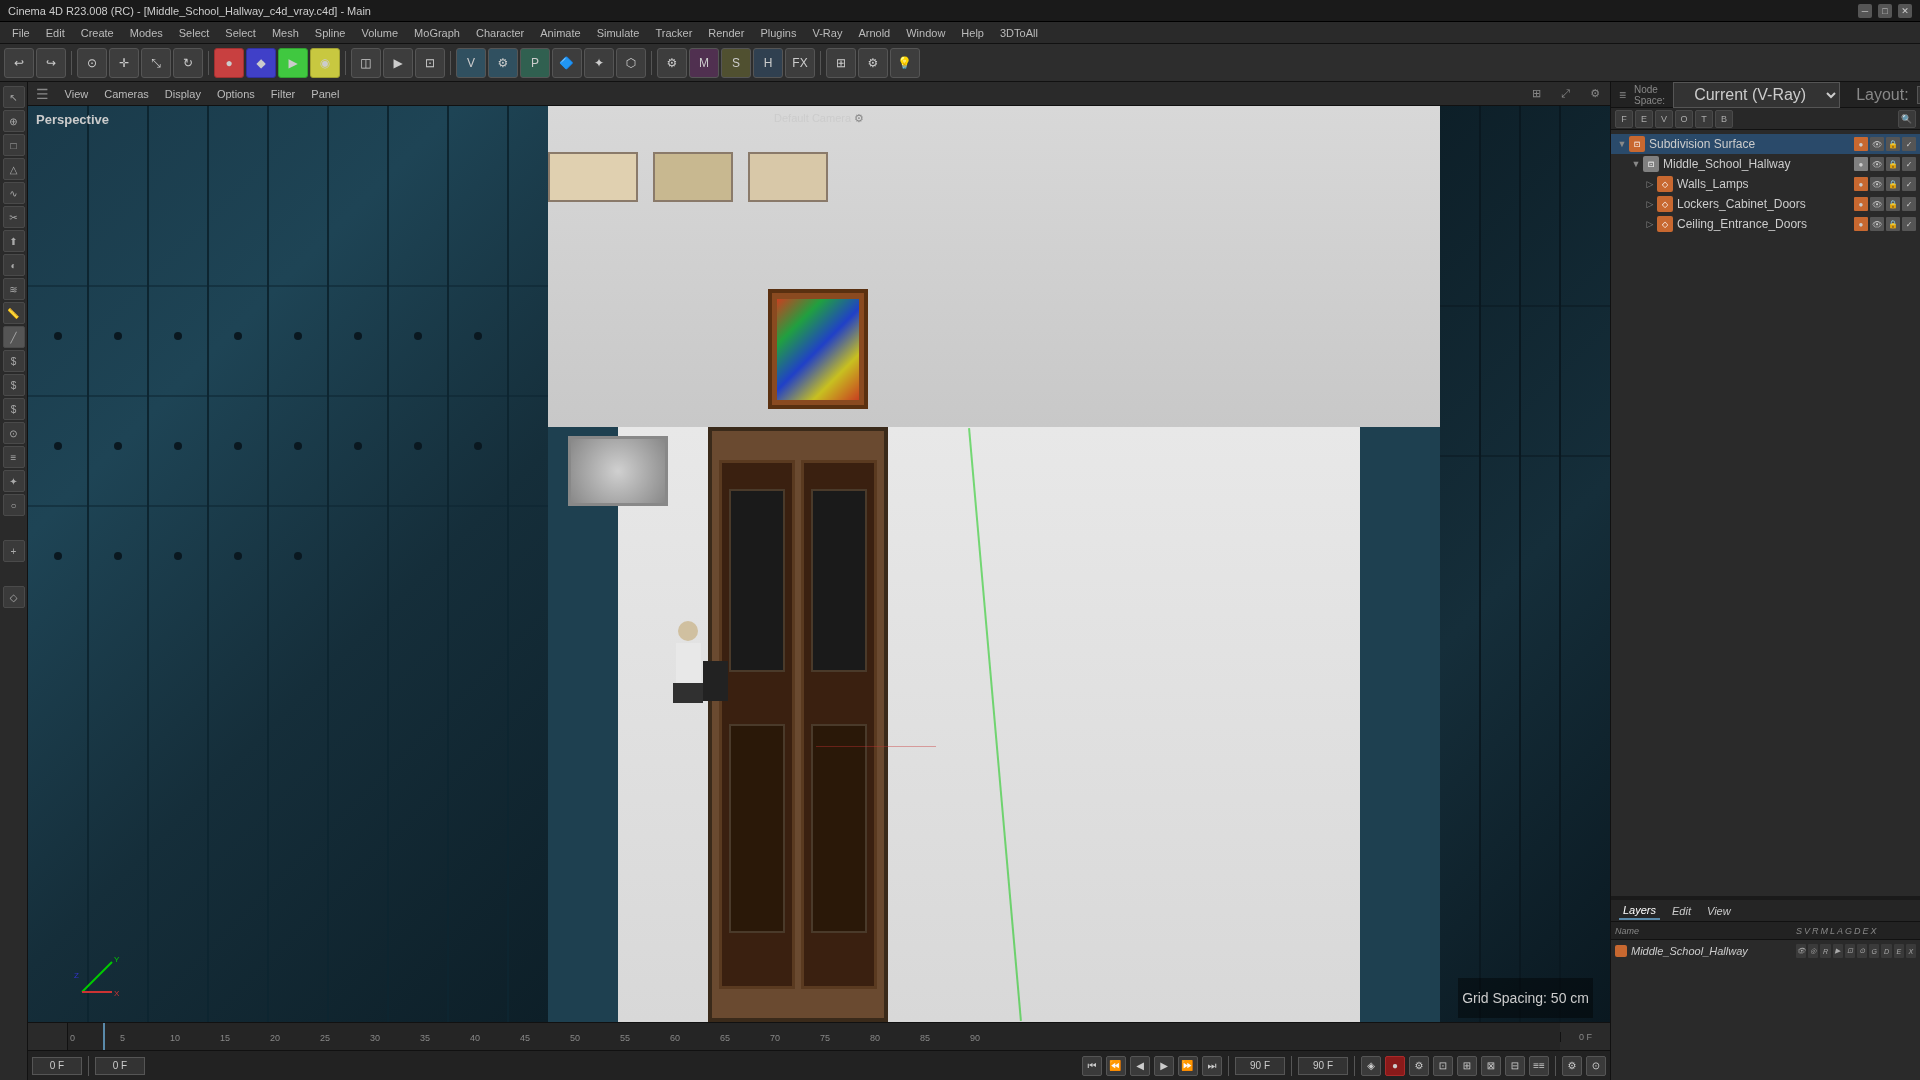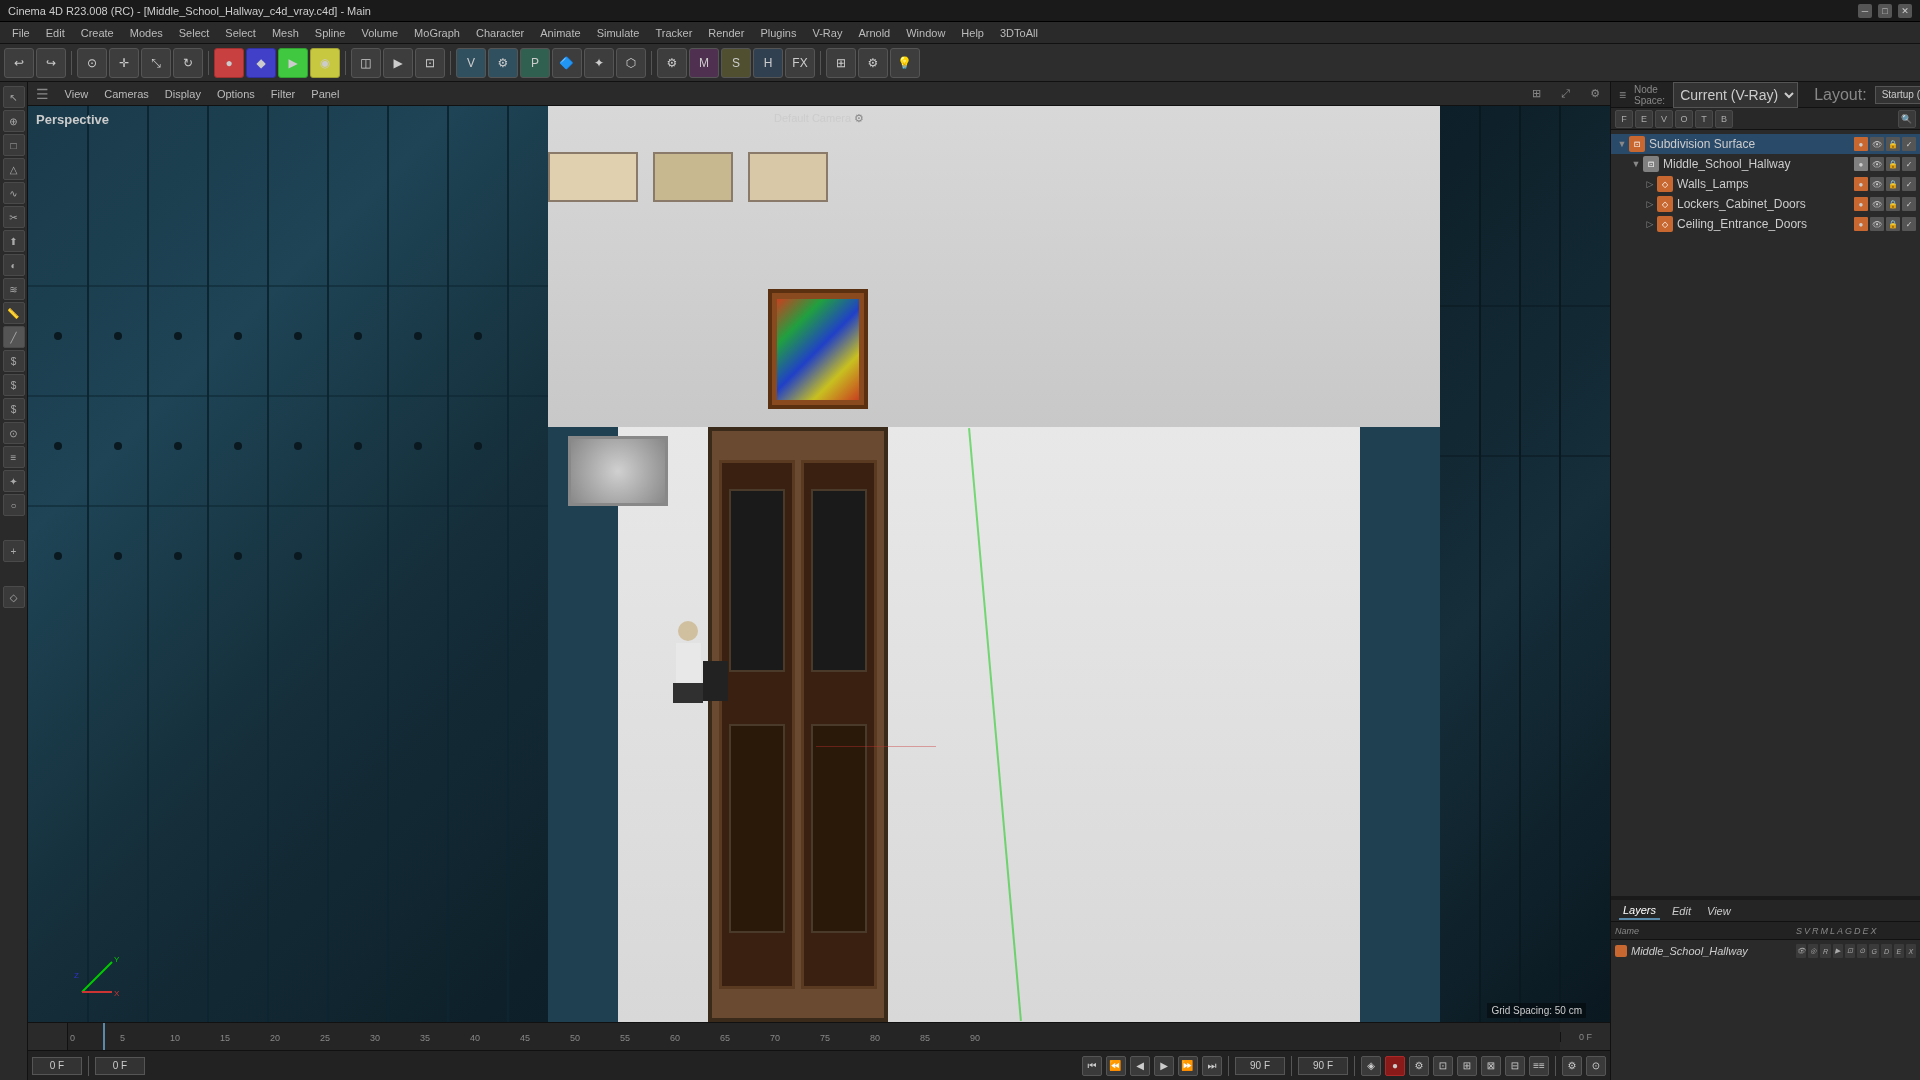--- a/index.html
+++ b/index.html
@@ -96,21 +96,21 @@
       position: absolute; top: 6px; left: 8px; color: #ccc; font-size: 13px; font-weight: bold;
     }
 
     
     #camera-label {
       position: absolute; top: 6px; left: 50%; transform: translateX(-50%); color: #ccc; font-size: 11px;
     }
 
     
     #grid-spacing {
-      position: absolute; bottom: 4px; right: 24px; color: #ccc; font-size: 10px; background: rgba(0,0,0,0.4); padding: 2px 4px;
+      position: absolute; bottom: 4px; right: 17px; color: #ccc; font-size: 14px; background: rgba(0,0,0,0.4); padding: 12px 4px;
     }
 
     
     #timeline-area {
       height: 28px; background: #2a2a2a; border-top: 1px solid #111; display: flex; align-items: center;
       position: relative; overflow: hidden;
     }
     #timeline-ruler {
       flex: 1; height: 100%; background: #252525; position: relative; overflow: hidden;
     }
@@ -507,21 +507,21 @@
       <div class="transport-btn">⊙</div>
     </div>
 
   </div>
 
   <div id="right-panel">
 
     <div id="right-panel-header">
       <span style="color:#888;font-size:12px;">≡</span>
       <span style="color:#888;font-size:10px;">Node Space:</span>
-      <select style="background:#333;border:1px solid #555;color:#ccc;font-size:14px;height:26px;padding:0 2px;">
+      <select style="background:#333;border:1px solid #555;color:#ccc;font-size:16px;height:26px;padding:0 16px;">
         <option>Current (V-Ray)</option>
       </select>
       <span style="color:#888;font-size:16px;margin-left:8px;">Layout:</span>
       <select style="background:#333;border:1px solid #555;color:#ccc;font-size:10px;height:18px;padding:0 2px;">
         <option>Startup (User)</option>
       </select>
 
     </div>
 
     <div id="tree-toolbar">

